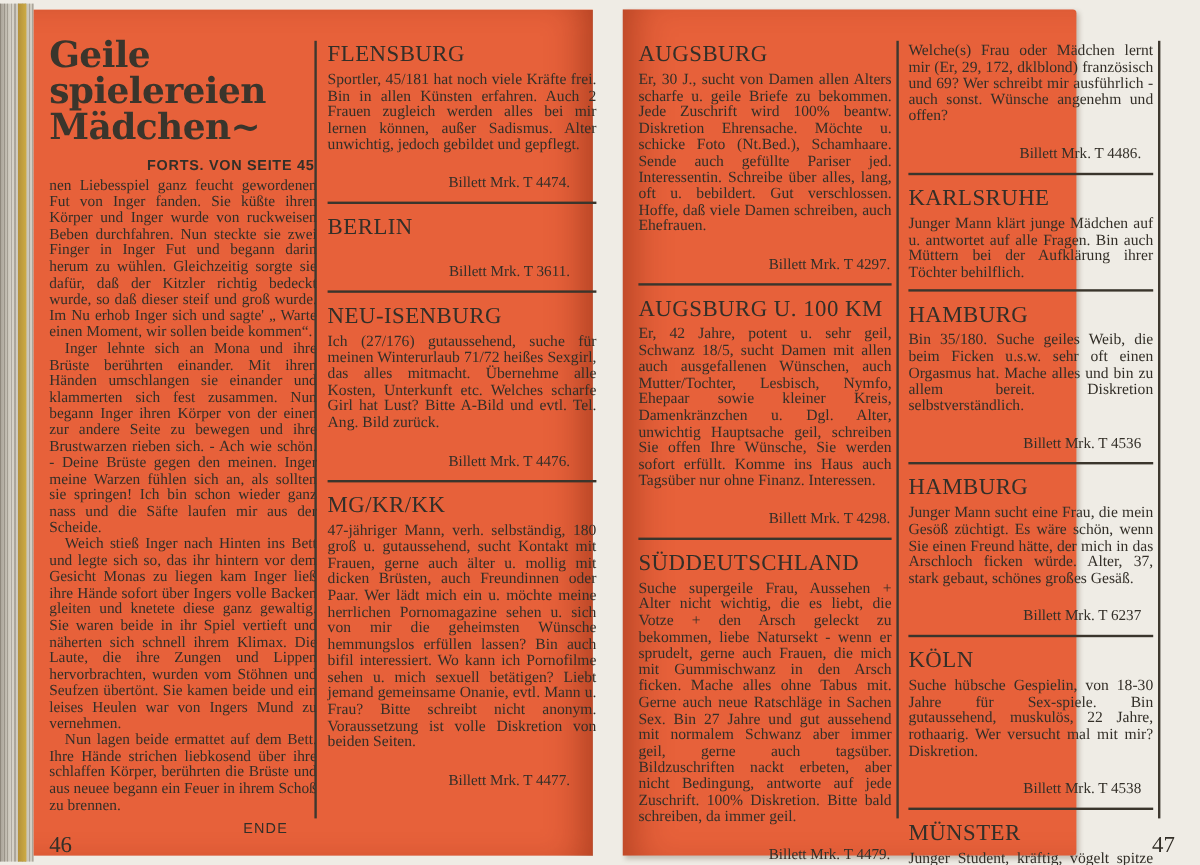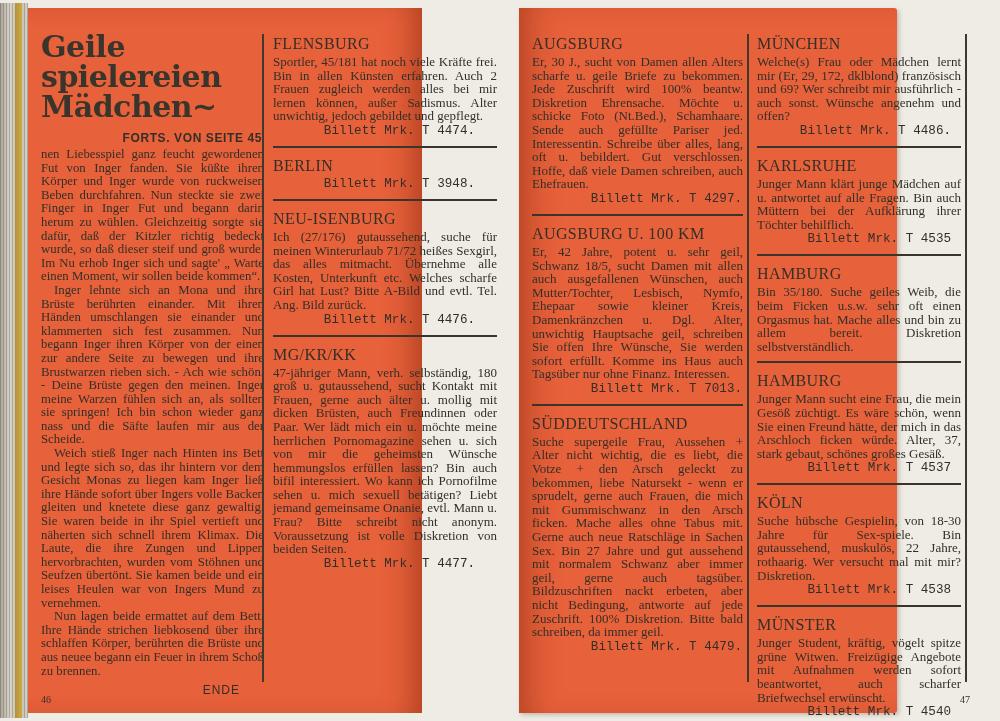--- a/index.html
+++ b/index.html
@@ -20,21 +20,21 @@
     content:"";position:absolute;inset:0;
     background:repeating-linear-gradient(90deg,rgba(70,62,50,.28) 0 1px,transparent 1px 3px);
   }
   .spine-yellow{
     position:absolute;left:15px;top:0;width:7px;height:100%;
     background:linear-gradient(90deg,#b3913a,#cdab45);
   }
 
   .page{position:absolute;top:8px;height:705px;background:#e7613a;}
   .page-left{
-    left:28px;width:394px;
+    left:28px;width:466px;
     box-shadow:inset -22px 0 30px -14px rgba(105,22,0,.45);
   }
   .page-right{
     left:519px;width:378px;border-radius:0 3px 3px 0;
     box-shadow:inset 24px 0 32px -16px rgba(105,22,0,.42), 2px 2px 4px rgba(60,40,20,.25);
   }
 
   
   .story-col{position:absolute;left:13px;top:24px;width:223px;}
   .title{
@@ -56,33 +56,33 @@
   .vrule-mid{left:228px;top:26px;height:648px;}
   .vrule-right{left:446px;top:26px;height:648px;}
   .hrule{border:0;border-top:2px solid #3a352c;margin:8px 0 9px 0;}
 
   
   .ads-col{position:absolute;top:27px;}
   .ads-left{left:245px;width:224px;}
   .col1{left:13px;width:211px;}
   .col2{left:238px;width:204px;}
 
-  .ad-city{font-size:16px;letter-spacing:.4px;margin:0 0 2px 0;}
+  .ad-city{font-size:19px;letter-spacing:.4px;margin:0 0 2px 0;}
   .ad-body{margin:0;text-align:justify;font-size:13px;line-height:13.6px;}
-  .ad-billett{text-align:right;font-size:12.6px;margin-top:1px;font-family:Liberation Mono, monospace;}
+  .ad-billett{text-align:right;font-size:12.6px;margin-top:18px;}
   .ads-left .ad-billett{padding-right:22px;}
   .col1 .ad-billett{padding-right:1px;}
   .col2 .ad-billett{padding-right:10px;}
 
   .ende{
     position:absolute;left:148px;top:675px;width:64px;text-align:right;
     font-family:"Liberation Sans",sans-serif;font-weight:normal;
     font-size:12px;letter-spacing:1px;
   }
-  .pagenum{position:absolute;font-size:10px;}
+  .pagenum{position:absolute;font-size:19px;}
   .pagenum-left{left:13px;top:686px;}
   .pagenum-right{left:421px;top:686px;margin-left:20px;}
 </style>
 </head>
 <body>
 
 <div class="scan">
 
   <div class="spine">
     <div class="spine-yellow"></div>
@@ -107,21 +107,21 @@
 
     <div class="ads-col ads-left">
       <section class="ad">
         <div class="ad-city">FLENSBURG</div>
         <p class="ad-body">Sportler, 45/181 hat noch viele Kräfte frei. Bin in allen Künsten erfahren. Auch 2 Frauen zugleich werden alles bei mir lernen können, außer Sadismus. Alter unwichtig, jedoch gebildet und gepflegt.</p>
         <div class="ad-billett">Billett Mrk. T 4474.</div>
       </section>
       <div class="hrule"></div>
       <section class="ad">
         <div class="ad-city">BERLIN</div>
-        <div class="ad-billett">Billett Mrk. T 3948.</div>
+        <div class="ad-billett">Billett Mrk. T 3611.</div>
       </section>
       <div class="hrule"></div>
       <section class="ad">
         <div class="ad-city">NEU-ISENBURG</div>
         <p class="ad-body">Ich (27/176) gutaussehend, suche für meinen Winterurlaub 71/72 heißes Sexgirl, das alles mitmacht. Übernehme alle Kosten, Unterkunft etc. Welches scharfe Girl hat Lust? Bitte A-Bild und evtl. Tel. Ang. Bild zurück.</p>
         <div class="ad-billett">Billett Mrk. T 4476.</div>
       </section>
       <div class="hrule"></div>
       <section class="ad">
         <div class="ad-city">MG/KR/KK</div>
@@ -139,54 +139,53 @@
     <div class="ads-col col1">
       <section class="ad">
         <div class="ad-city">AUGSBURG</div>
         <p class="ad-body">Er, 30 J., sucht von Damen allen Alters scharfe u. geile Briefe zu bekommen. Jede Zuschrift wird 100% beantw. Diskretion Ehrensache. Möchte u. schicke Foto (Nt.Bed.), Schamhaare. Sende auch gefüllte Pariser jed. Interessentin. Schreibe über alles, lang, oft u. bebildert. Gut verschlossen. Hoffe, daß viele Damen schreiben, auch Ehefrauen.</p>
         <div class="ad-billett">Billett Mrk. T 4297.</div>
       </section>
       <div class="hrule"></div>
       <section class="ad">
         <div class="ad-city">AUGSBURG U. 100 KM</div>
         <p class="ad-body">Er, 42 Jahre, potent u. sehr geil, Schwanz 18/5, sucht Damen mit allen auch ausgefallenen Wünschen, auch Mutter/Tochter, Lesbisch, Nymfo, Ehepaar sowie kleiner Kreis, Damenkränzchen u. Dgl. Alter, unwichtig Hauptsache geil, schreiben Sie offen Ihre Wünsche, Sie werden sofort erfüllt. Komme ins Haus auch Tagsüber nur ohne Finanz. Interessen.</p>
-        <div class="ad-billett">Billett Mrk. T 7013.</div>
+        <div class="ad-billett">Billett Mrk. T 4298.</div>
       </section>
       <div class="hrule"></div>
       <section class="ad">
         <div class="ad-city">SÜDDEUTSCHLAND</div>
         <p class="ad-body">Suche supergeile Frau, Aussehen + Alter nicht wichtig, die es liebt, die Votze + den Arsch geleckt zu bekommen, liebe Natursekt - wenn er sprudelt, gerne auch Frauen, die mich mit Gummischwanz in den Arsch ficken. Mache alles ohne Tabus mit. Gerne auch neue Ratschläge in Sachen Sex. Bin 27 Jahre und gut aussehend mit normalem Schwanz aber immer geil, gerne auch tagsüber. Bildzuschriften nackt erbeten, aber nicht Bedingung, antworte auf jede Zuschrift. 100% Diskretion. Bitte bald schreiben, da immer geil.</p>
         <div class="ad-billett">Billett Mrk. T 4479.</div>
       </section>
     </div>
 
     <div class="vrule vrule-mid"></div>
 
     <div class="ads-col col2">
       <section class="ad">
-        <div class="ad-city">MÜNCHEN</div>
         <p class="ad-body">Welche(s) Frau oder Mädchen lernt mir (Er, 29, 172, dklblond) französisch und 69? Wer schreibt mir ausführlich - auch sonst. Wünsche angenehm und offen?</p>
         <div class="ad-billett">Billett Mrk. T 4486.</div>
       </section>
       <div class="hrule"></div>
       <section class="ad">
         <div class="ad-city">KARLSRUHE</div>
         <p class="ad-body">Junger Mann klärt junge Mädchen auf u. antwortet auf alle Fragen. Bin auch Müttern bei der Aufklärung ihrer Töchter behilflich.</p>
-        <div class="ad-billett">Billett Mrk. T 4535</div>
       </section>
       <div class="hrule"></div>
       <section class="ad">
         <div class="ad-city">HAMBURG</div>
         <p class="ad-body">Bin 35/180. Suche geiles Weib, die beim Ficken u.s.w. sehr oft einen Orgasmus hat. Mache alles und bin zu allem bereit. Diskretion selbstverständlich.</p>
+        <div class="ad-billett">Billett Mrk. T 4536</div>
       </section>
       <div class="hrule"></div>
       <section class="ad">
         <div class="ad-city">HAMBURG</div>
         <p class="ad-body">Junger Mann sucht eine Frau, die mein Gesöß züchtigt. Es wäre schön, wenn Sie einen Freund hätte, der mich in das Arschloch ficken würde. Alter, 37, stark gebaut, schönes großes Gesäß.</p>
-        <div class="ad-billett">Billett Mrk. T 4537</div>
+        <div class="ad-billett">Billett Mrk. T 6237</div>
       </section>
       <div class="hrule"></div>
       <section class="ad">
         <div class="ad-city">KÖLN</div>
         <p class="ad-body">Suche hübsche Gespielin, von 18-30 Jahre für Sex-spiele. Bin gutaussehend, muskulös, 22 Jahre, rothaarig. Wer versucht mal mit mir? Diskretion.</p>
         <div class="ad-billett">Billett Mrk. T 4538</div>
       </section>
       <div class="hrule"></div>
       <section class="ad">
         <div class="ad-city">MÜNSTER</div>

